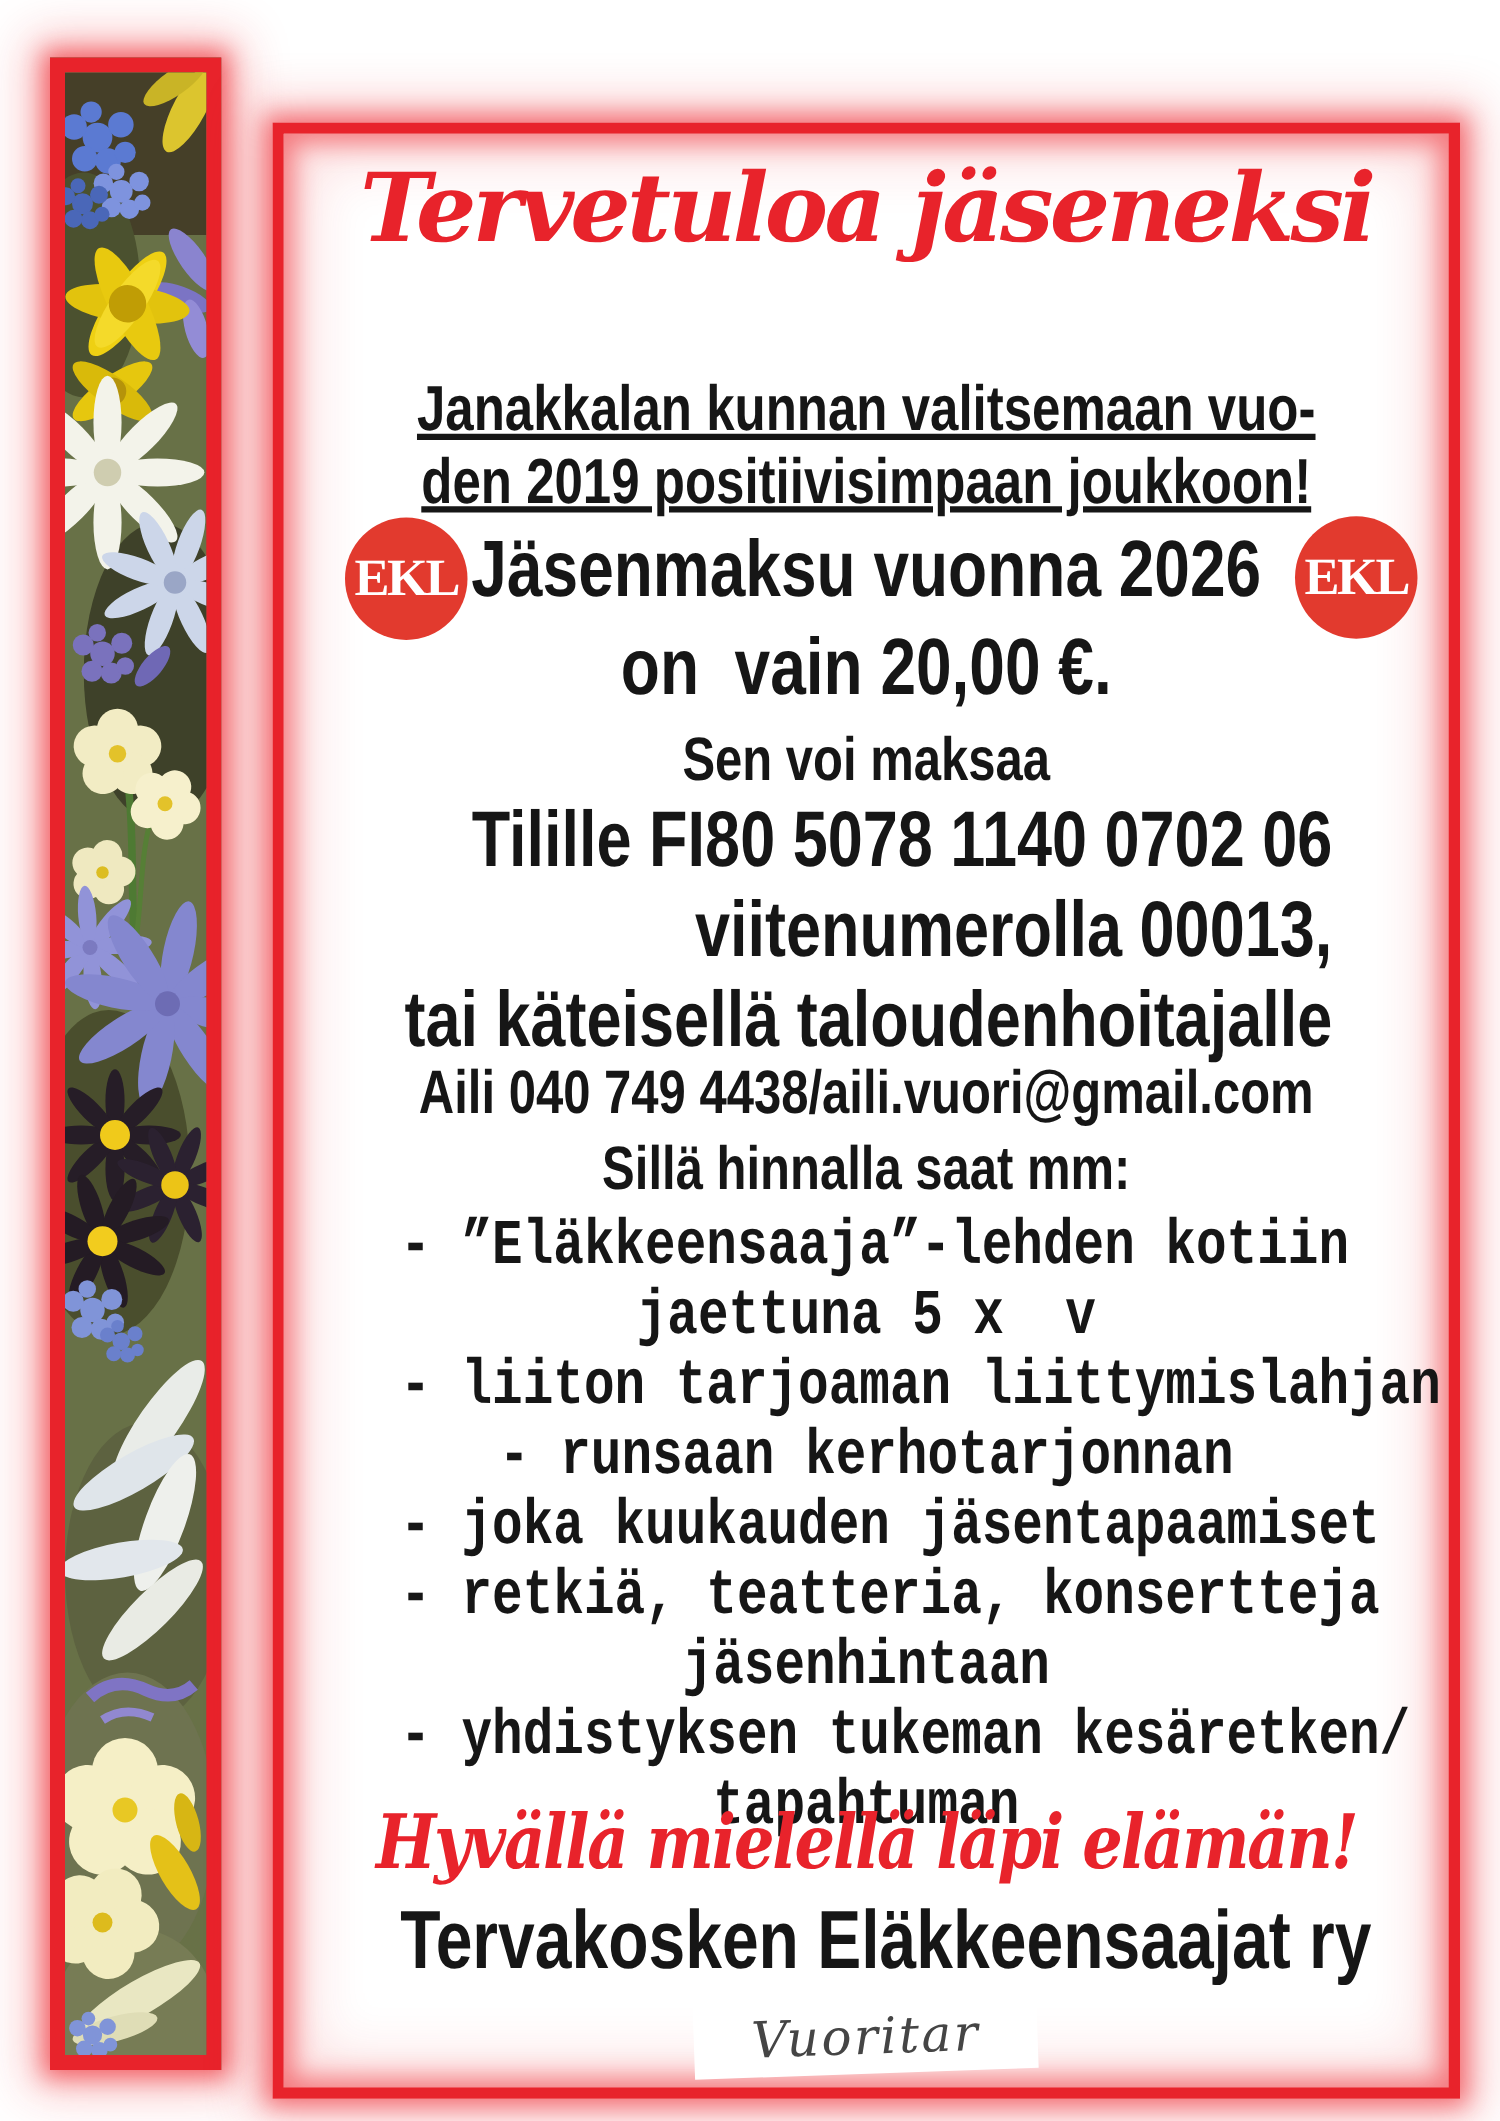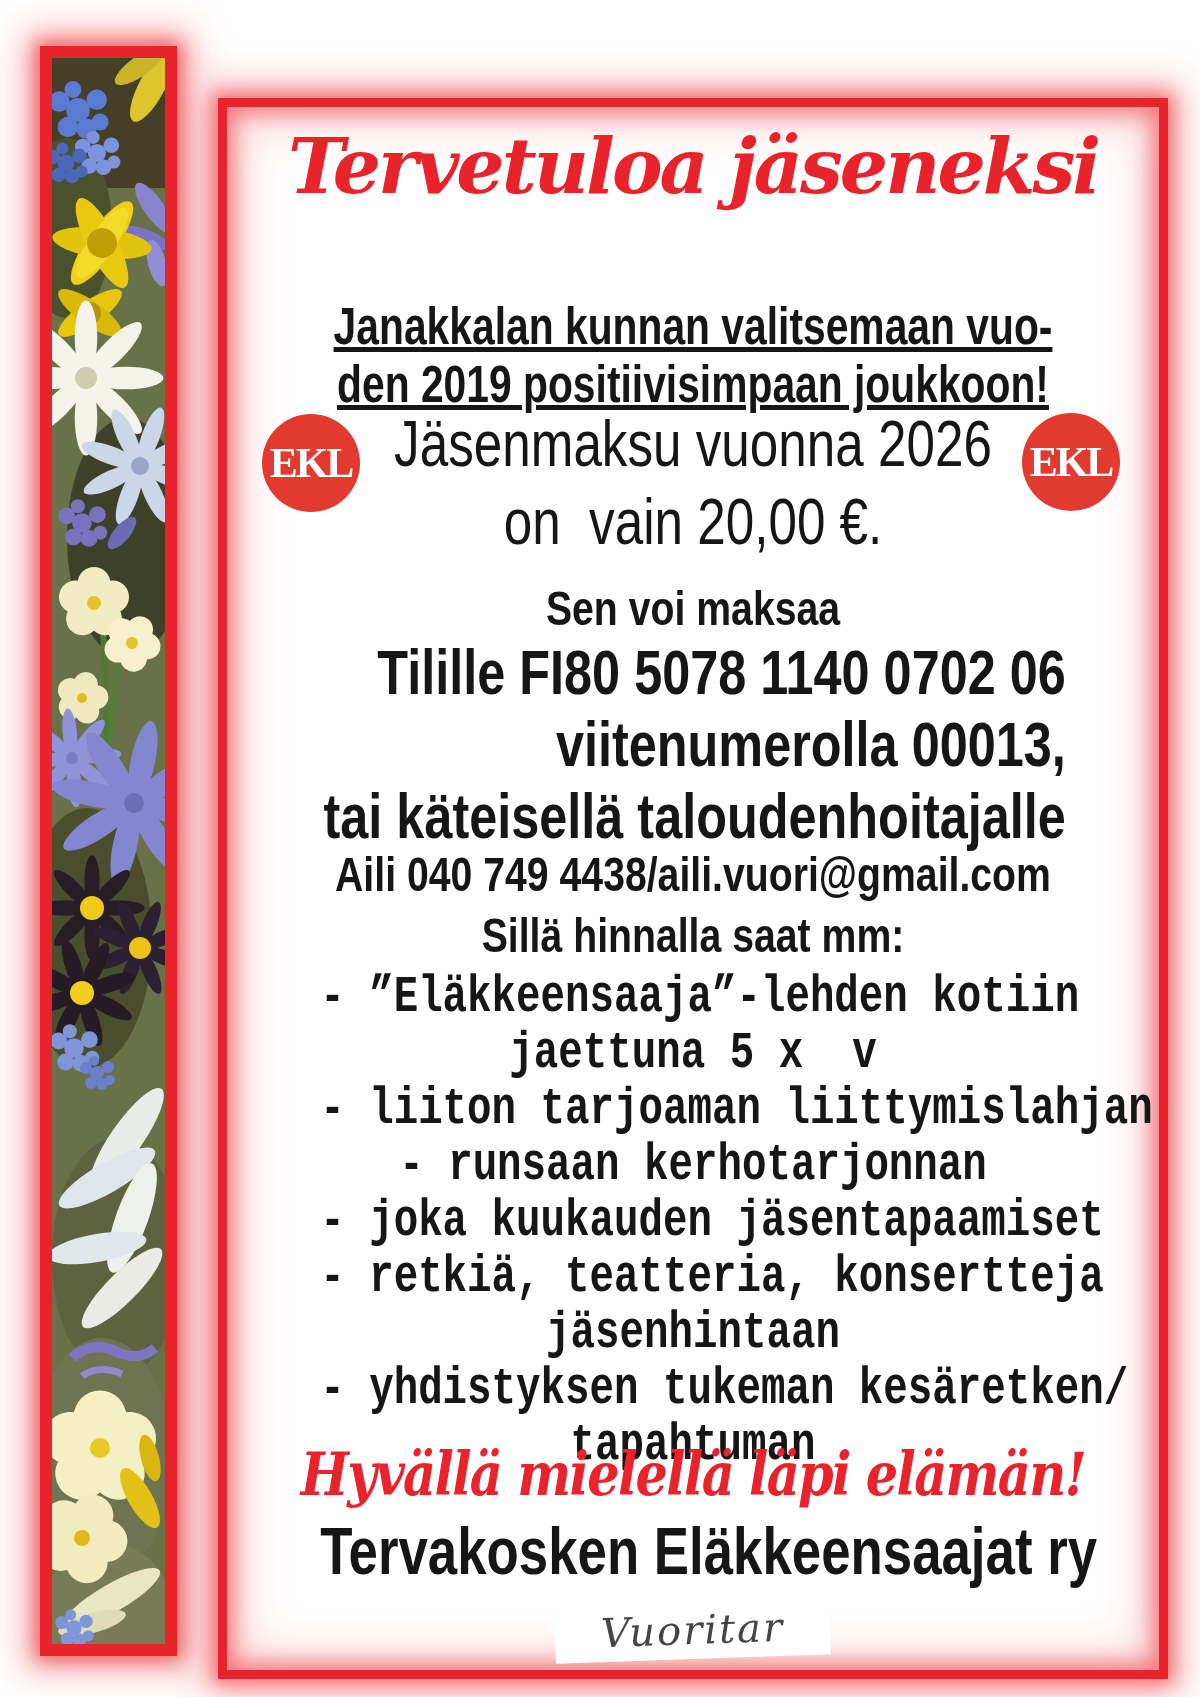--- a/index.html
+++ b/index.html
@@ -49,21 +49,21 @@
   .cnd{transform:scaleX(0.8);transform-origin:50% 50%;white-space:nowrap;}
   .cnd85{transform:scaleX(0.85);transform-origin:50% 50%;white-space:nowrap;}
 
   .script{
     font-family:"DejaVu Serif", serif;
     font-style:italic;font-weight:700;
     color:var(--red);
   }
   .title{top:20px;font-size:76px;letter-spacing:-3px;line-height:1.05;}
   .intro{top:191px;font-size:51px;line-height:58px;font-weight:700;text-decoration:underline;}
-  .fee{top:298px;font-size:64px;line-height:78px;font-weight:400;}
+  .fee{top:309px;font-size:64px;line-height:78px;font-weight:700;}
   .pay-intro{top:473px;font-size:49px;font-weight:700;}
   .payment{top:529px;font-size:63px;line-height:72px;font-weight:700;text-align:right;}
   .contact{top:739px;font-size:49px;font-weight:700;}
   .heading{top:800px;font-size:49px;font-weight:700;}
   .benefits{top:863px;font-size:51px;line-height:56px;font-weight:700;font-family:Liberation Mono, monospace;}
   .slogan{top:1332px;font-size:60px;letter-spacing:-2px;}
   .org{top:1406px;font-size:66px;font-weight:700;}
   .signature{top:1494px;font-size:40px;}
   .signature .sig-text{
     display:inline-block;
@@ -77,20 +77,21 @@
   }
 
   
   .ekl{
     position:absolute;width:98px;height:98px;border-radius:50%;
     background:var(--logo-red);
     display:flex;align-items:center;justify-content:center;
     font-family:"Liberation Serif", serif;
     font-weight:700;font-size:42px;letter-spacing:-2px;color:#ffffff;
     z-index:5;
+    margin-left:14px;
   }
   .ekl-left{left:262px;top:414px;}
   .ekl-right{left:1022px;top:413px;}
 </style>
 </head>
 <body>
 
 <div class="page">
 
   <div class="flower-strip">

